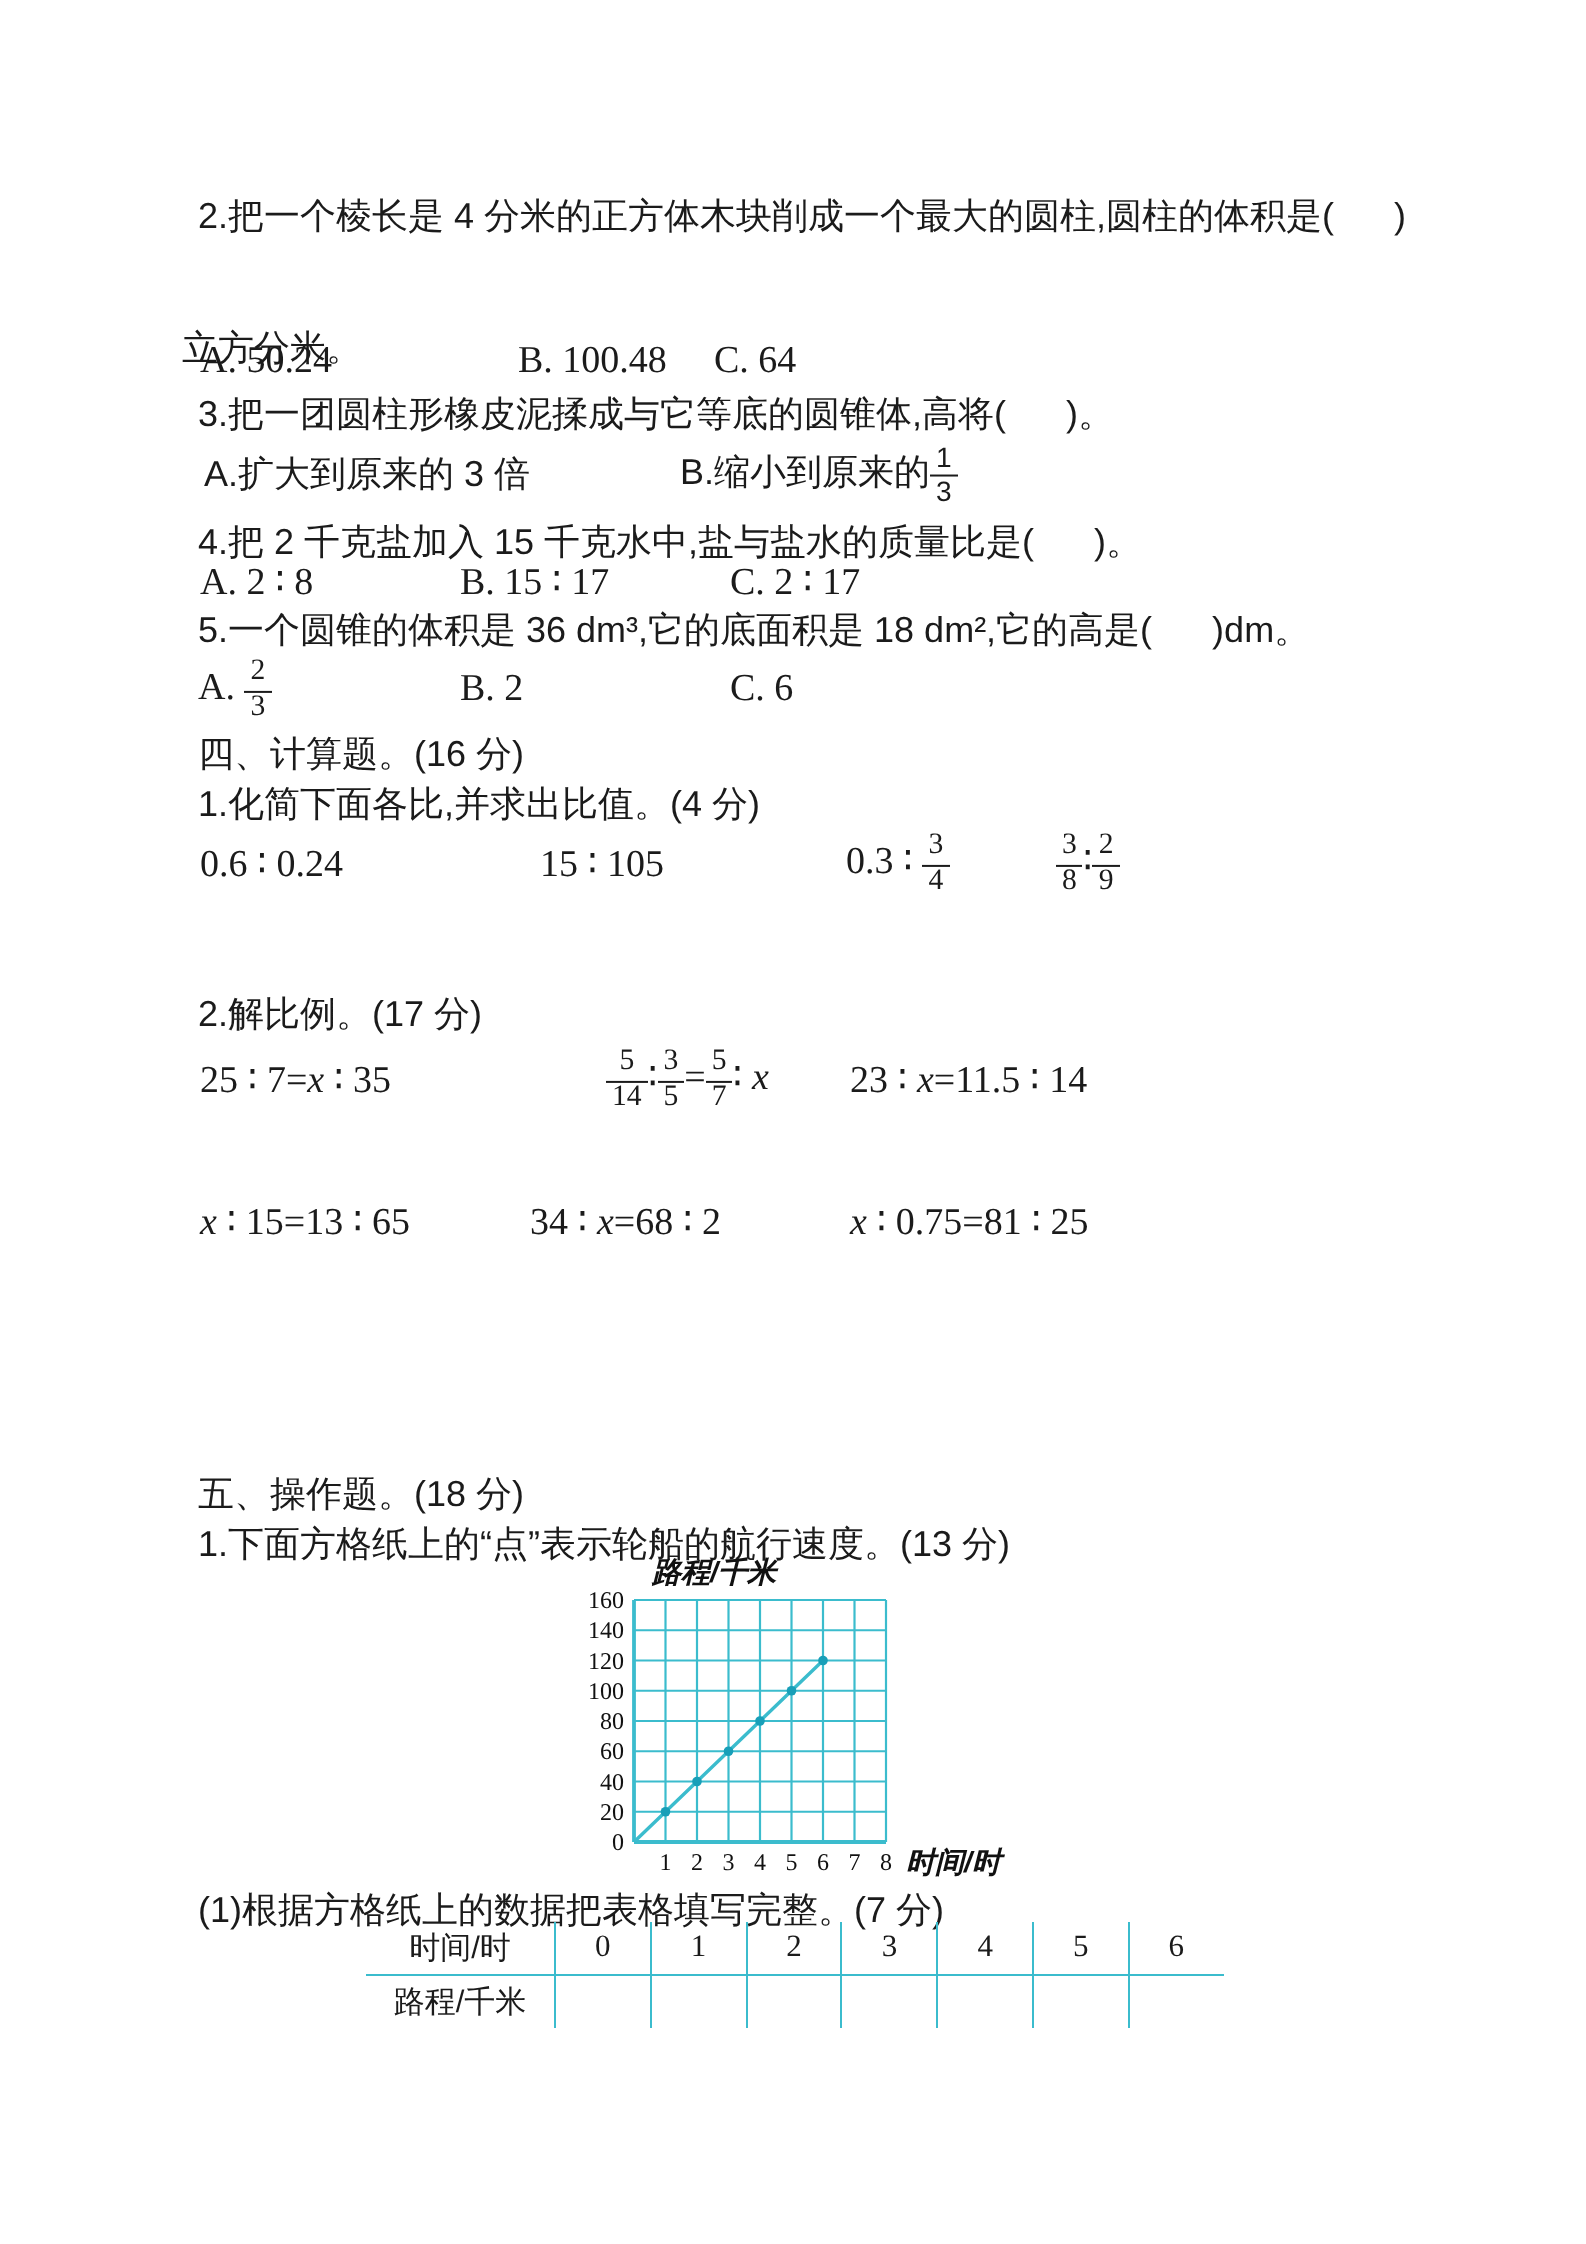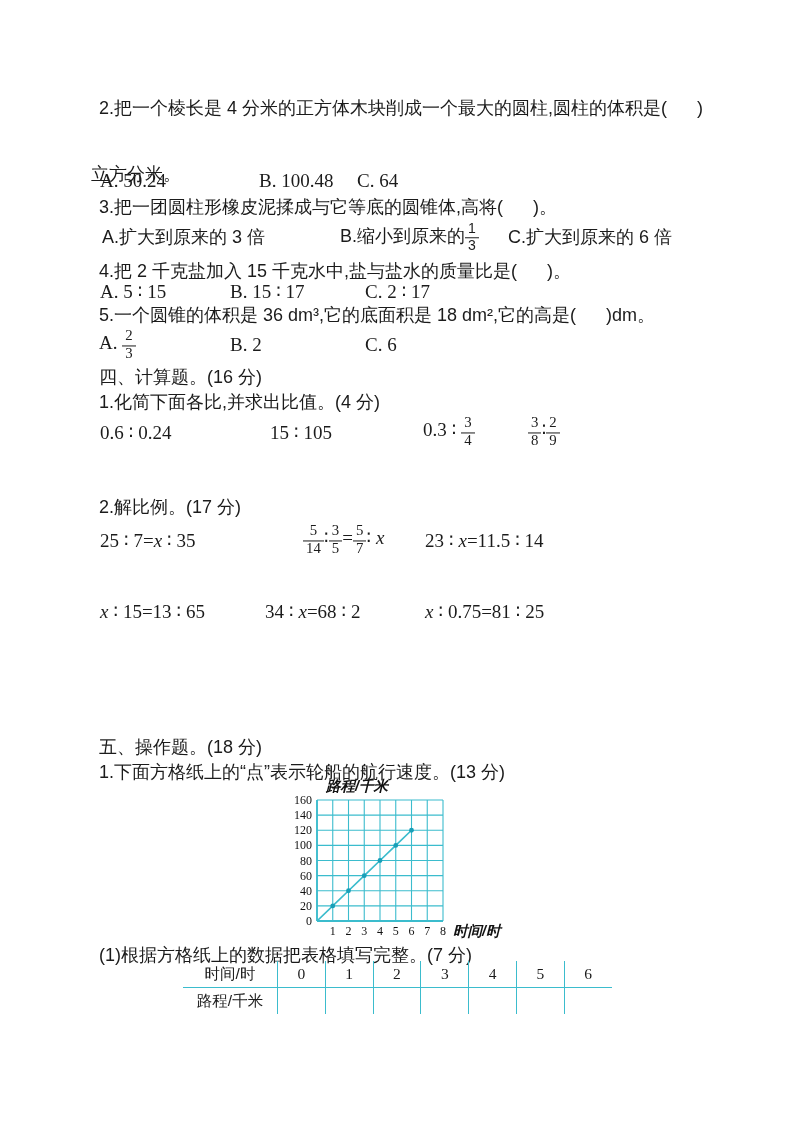--- a/index.html
+++ b/index.html
@@ -36,26 +36,25 @@
 <div class="row" style="left:99px;top:161px;">
   <span class="math" style="left:1px;">A. 50.24</span>
   <span class="math" style="left:160px;">B. 100.48</span>
   <span class="math" style="left:258px;">C. 64</span>
 </div>
 
 <div class="abs line" style="left:99px;top:194px;width:620px;">3.把一团圆柱形橡皮泥揉成与它等底的圆锥体,高将(      )。</div>
 <div class="row" style="left:102px;top:217px;text-decoration:underline;">
   <span class="line">A.扩大到原来的 3 倍</span>
   <span class="line" style="left:238px;">B.缩小到原来的<span class="frac"><span class="fnum">1</span><span class="fden">3</span></span></span>
-  <span class="line" style="left:406px;">C.扩大到原来的 6 倍</span>
 </div>
 
 <div class="abs line" style="left:99px;top:258px;width:620px;">4.把 2 千克盐加入 15 千克水中,盐与盐水的质量比是(      )。</div>
 <div class="row" style="left:99px;top:277px;height:28px;">
-  <span class="math" style="left:1px;">A. 5 ∶ 15</span>
+  <span class="math" style="left:1px;">A. 2 ∶ 8</span>
   <span class="math" style="left:131px;">B. 15 ∶ 17</span>
   <span class="math" style="left:266px;">C. 2 ∶ 17</span>
 </div>
 
 <div class="abs line" style="left:99px;top:302px;width:640px;">5.一个圆锥的体积是 36 dm³,它的底面积是 18 dm²,它的高是(      )dm。</div>
 <div class="row" style="left:99px;top:325px;">
   <span class="math">A. <span class="frac"><span class="fnum">2</span><span class="fden">3</span></span></span>
   <span class="math" style="left:131px;">B. 2</span>
   <span class="math" style="left:266px;">C. 6</span>
 </div>

